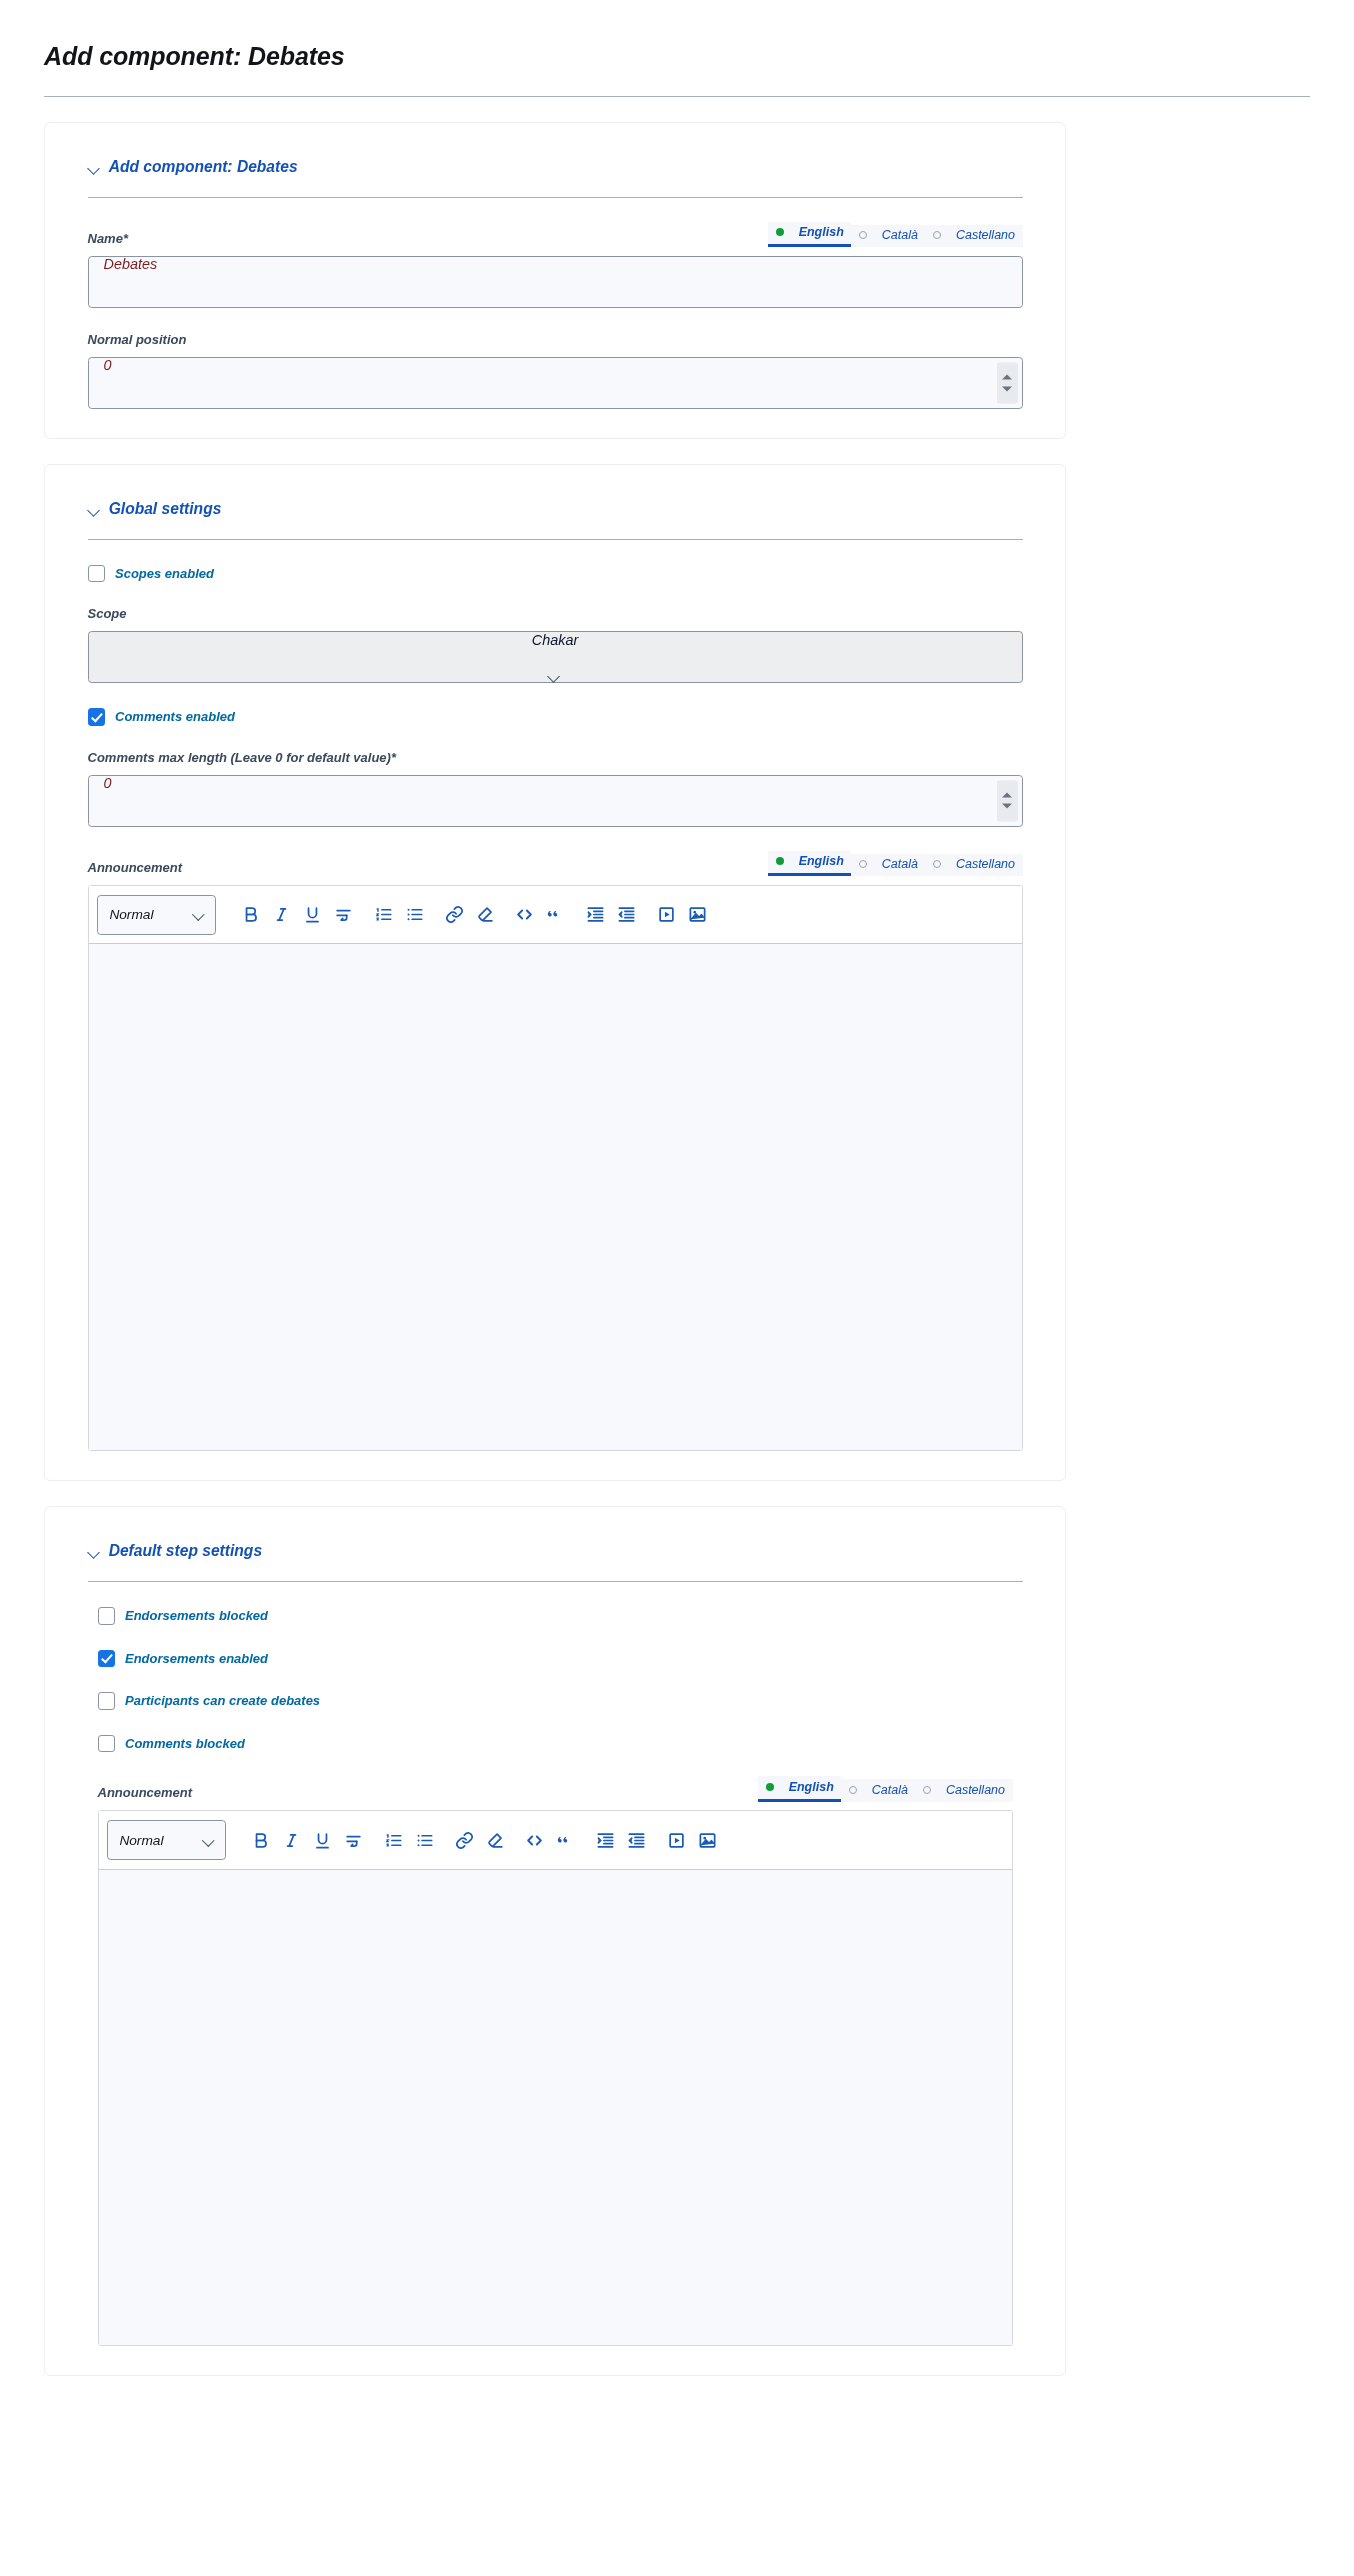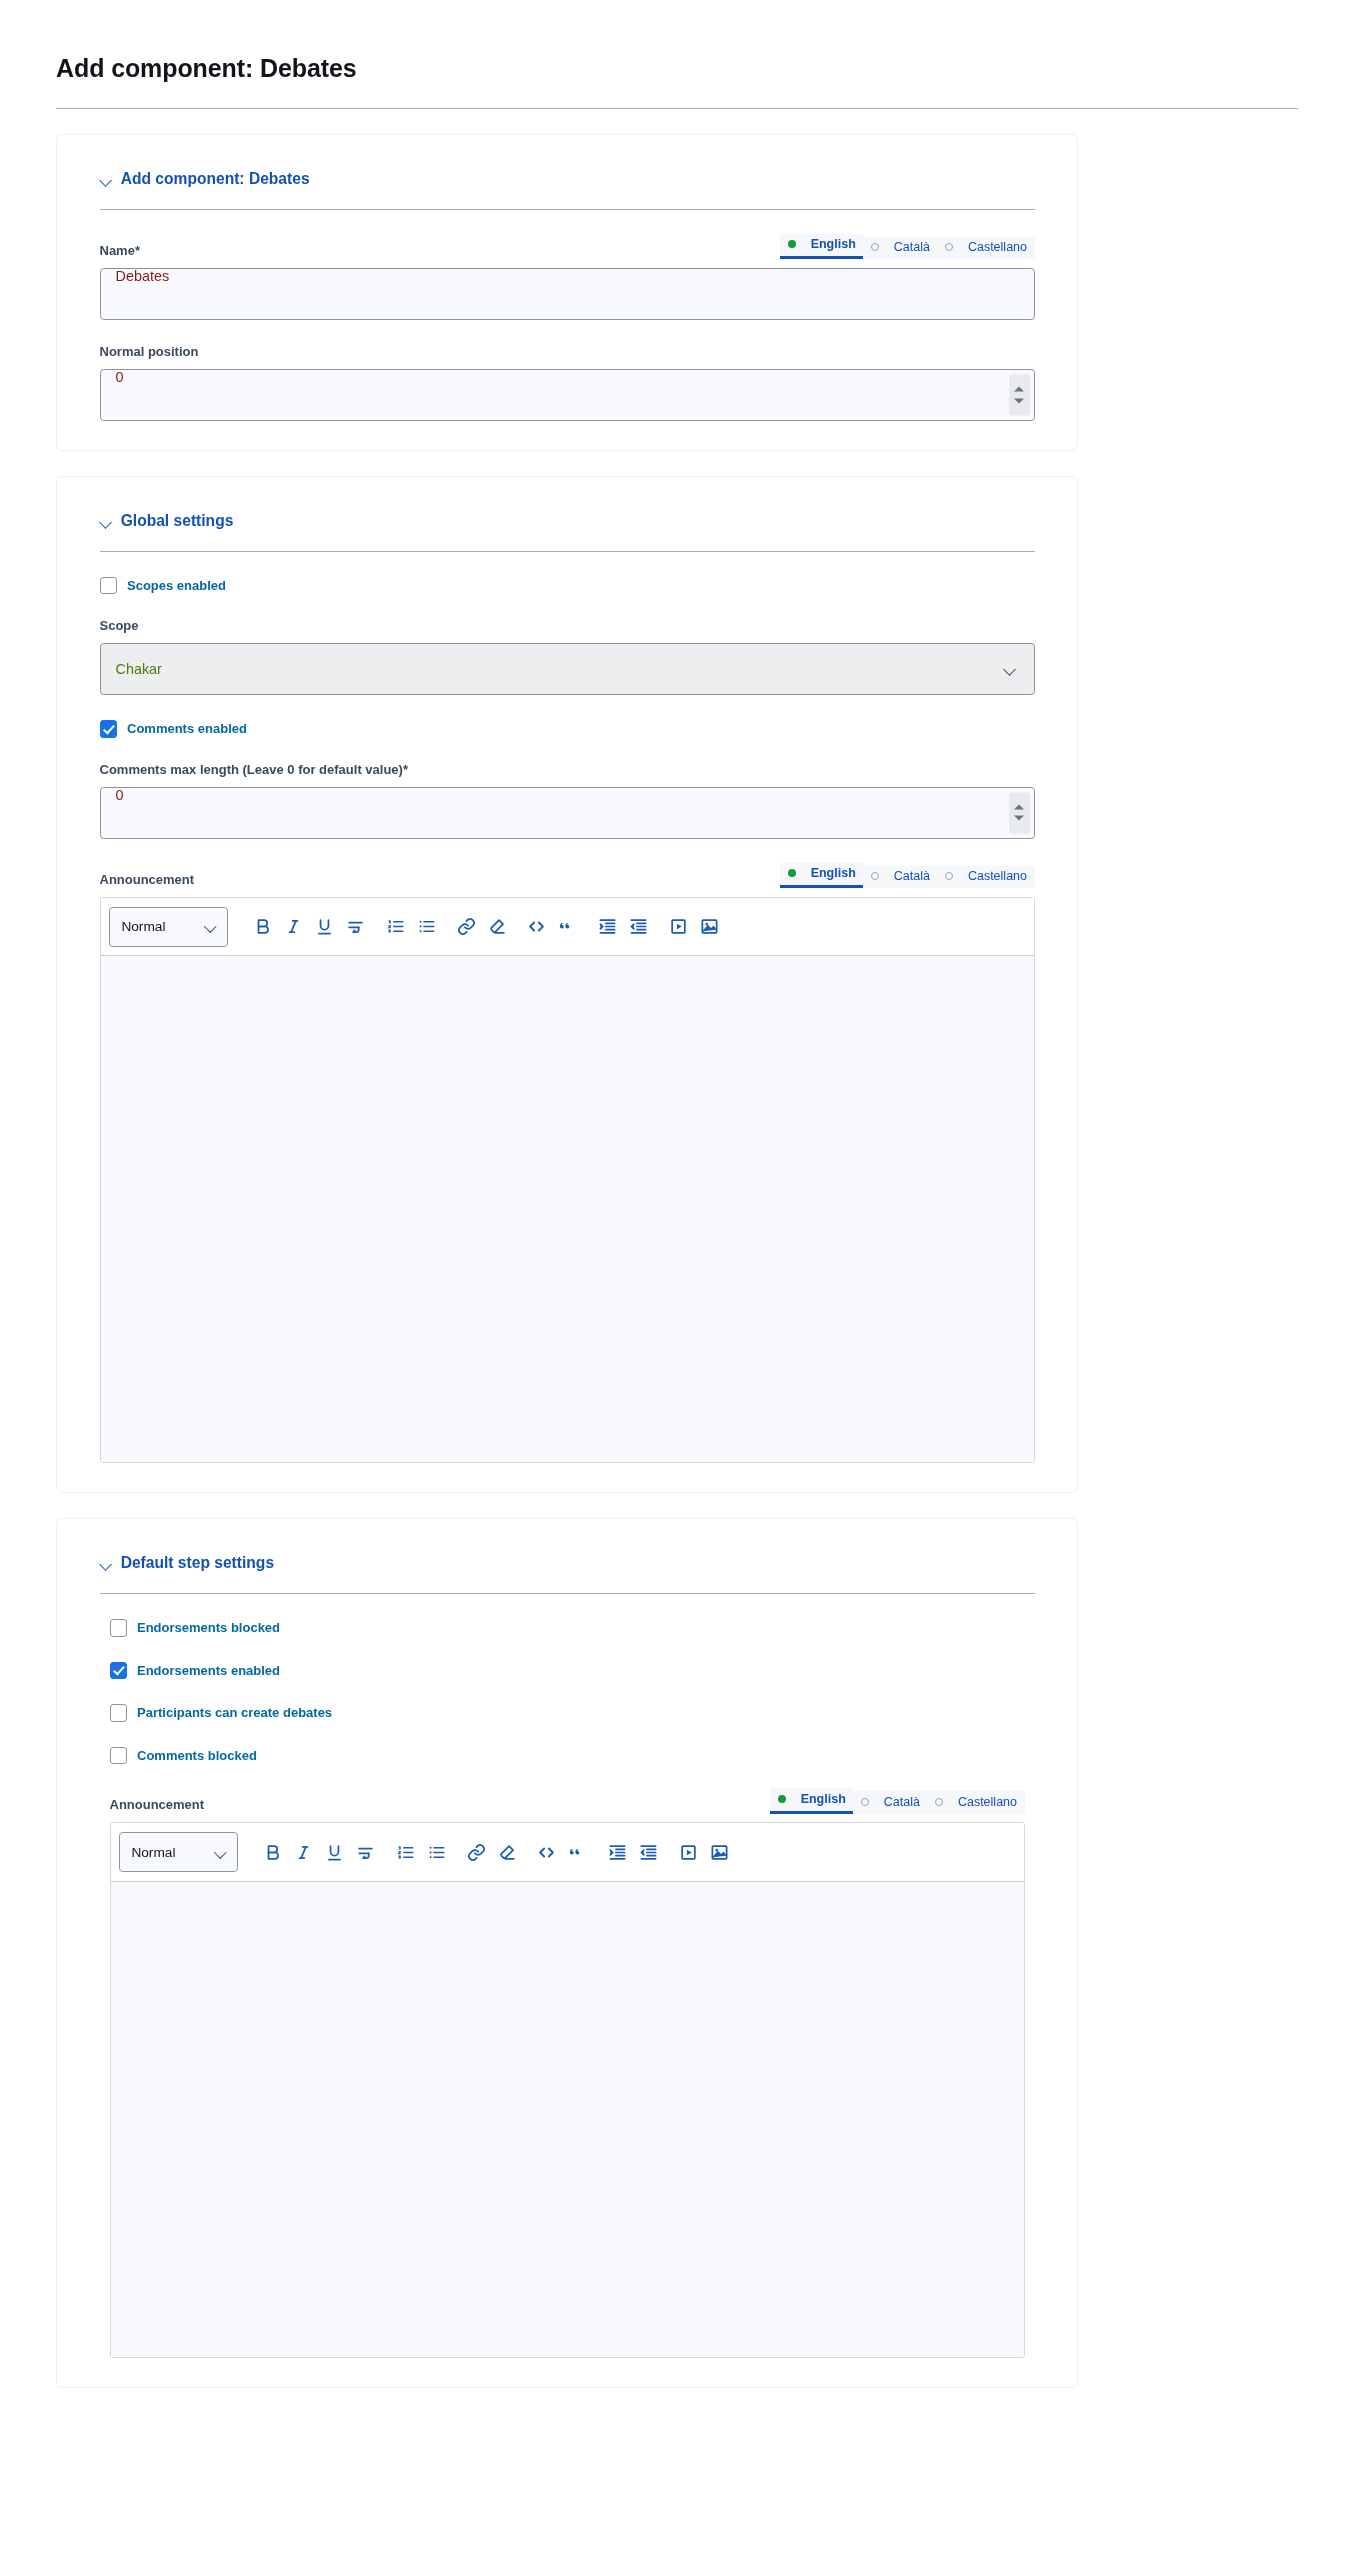--- a/index.html
+++ b/index.html
@@ -6,21 +6,21 @@
   html, body { margin: 0; padding: 0; }
   body {
     width: 1354px;
     height: 2576px;
     background: #ffffff;
     font-family: "Liberation Sans", sans-serif;
     color: #3a4a5c;
     -webkit-font-smoothing: antialiased;
   }
 
-  .page { padding: 16px; }
+  .page { padding: 4px; font-style: italic; }
 
   
   .page-header {
     padding: 37px 40px 0 40px;
   }
   .page-title {
     font-size: 25px;
     font-weight: bold;
     color: #13141a;
     letter-spacing: -0.1px;
@@ -160,25 +160,26 @@
   .spin-up { border-bottom: 5.6px solid #6b7280; }
   .spin-down { border-top: 5.6px solid #6b7280; }
 
   .select {
     width: 100%;
     height: 52px;
     border: 1.2px solid #8b93a1;
     border-radius: 3.7px;
     background: #eceef0;
     font-size: 14.4px;
-    color: #4d7c0f;
+    color: #0f172a;
     padding: 0 15px;
     display: flex;
     align-items: center;
     justify-content: space-between;
+    flex-direction: column;
   }
   .select-caret {
     width: 11.2px; height: 11.2px;
     position: relative;
     margin-right: 2.5px;
   }
   .select-caret::before {
     content: "";
     position: absolute;
     left: 0.6px; top: 1.2px;

